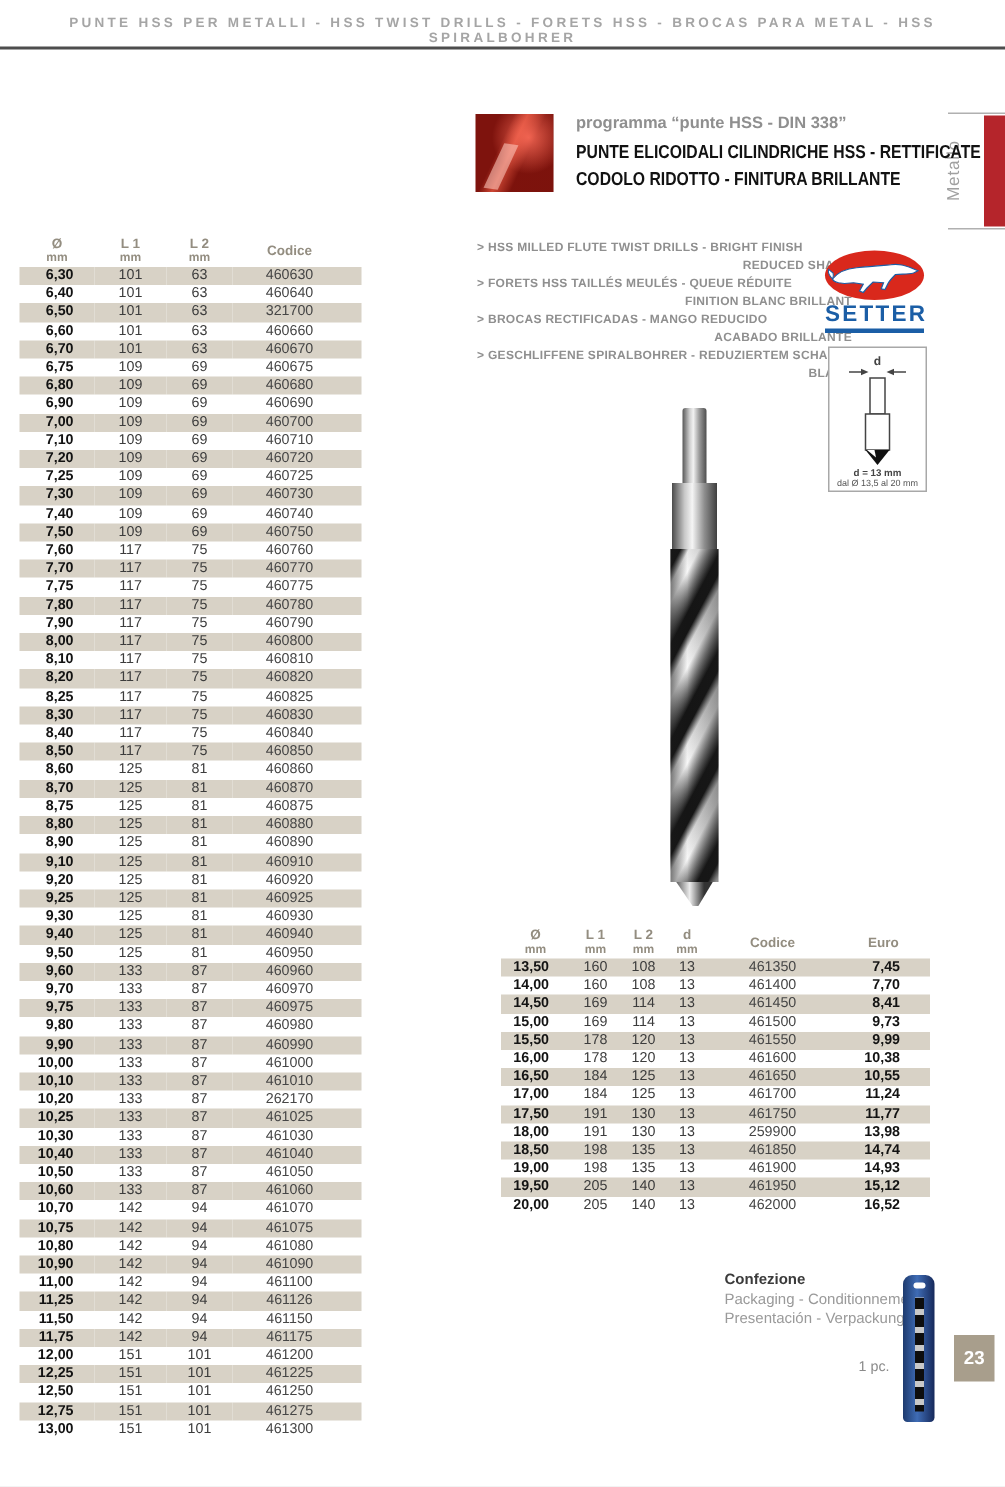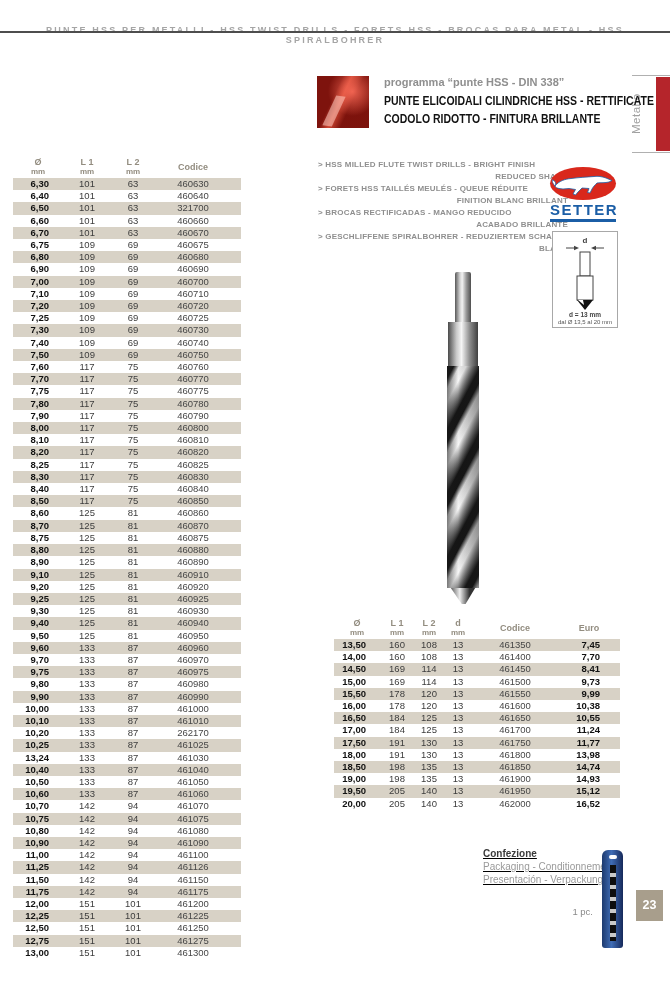--- a/index.html
+++ b/index.html
@@ -3,21 +3,21 @@
 <meta charset="utf-8">
 <style>
   html,body{margin:0;padding:0;background:#e9e9e9;}
   .page{
     position:relative; width:670px; height:991px; margin:0 auto;
     background:#ffffff; overflow:hidden;
     font-family:"Liberation Sans", sans-serif;
   }
   
   .banner{
-    position:absolute; top:25px; left:0; width:670px; text-align:center;
+    position:absolute; top:10px; left:0; width:670px; text-align:center;
     font-size:9px; font-weight:bold; letter-spacing:2.2px; color:#a5a5a5;
   }
   .top-rule{position:absolute; top:31px; left:0; width:670px; height:2px; background:#4d4d4d;}
 
   
   .tab-line-top{position:absolute; left:632px; top:75px; width:38px; height:1px; background:#b0b0b0;}
   .tab-line-bot{position:absolute; left:632px; top:152px; width:38px; height:1px; background:#b0b0b0;}
   .tab-red{position:absolute; left:656px; top:77px; width:14px; height:74px; background:#b5252b;}
   .tab-label{
     position:absolute; left:630px; top:77px; height:74px; width:22px;
@@ -123,21 +123,21 @@
   .rtable col.c1{width:46px;} .rtable col.c2{width:34px;} .rtable col.c3{width:30px;}
   .rtable col.c4{width:28px;} .rtable col.c5{width:86px;} .rtable col.c6{width:62px;}
   .rtable td:nth-child(1){text-align:right; padding-right:14px; font-weight:bold; color:#121212;}
   .rtable td:nth-child(2),.rtable td:nth-child(3),.rtable td:nth-child(4){text-align:center;}
   .rtable td:nth-child(5){text-align:center; color:#464646;}
   .rtable td:nth-child(6){text-align:right; padding-right:20px; font-weight:bold; color:#121212;}
   .rtable th{text-align:center;}
   .ltable th{text-align:center;}
 
   
-  .packaging{position:absolute; left:483px; top:847px; width:160px;text-decoration:underline;}
+  .packaging{position:absolute; left:483px; top:847px; width:160px;}
   .packaging .pk-title{font-size:10px; font-weight:bold; color:#3b3b3b; line-height:13px;}
   .packaging .pk-line{font-size:10px; color:#9a9a9a; line-height:13px;}
   .qty{position:absolute; left:545px; top:906px; width:48px; text-align:right;
        font-size:9.5px; color:#8a8a8a;}
 
   .package{
     position:absolute; left:602px; top:850px; width:21px; height:98px;
     background:linear-gradient(90deg,#1d3a6e,#3f6cb5 45%,#16295a);
     border-radius:6px 6px 3px 3px;
   }
@@ -530,21 +530,21 @@
             <td>87</td>
             <td>262170</td>
           </tr>
           <tr>
             <td>10,25</td>
             <td>133</td>
             <td>87</td>
             <td>461025</td>
           </tr>
           <tr>
-            <td>13,24</td>
+            <td>10,30</td>
             <td>133</td>
             <td>87</td>
             <td>461030</td>
           </tr>
           <tr>
             <td>10,40</td>
             <td>133</td>
             <td>87</td>
             <td>461040</td>
           </tr>
@@ -749,21 +749,21 @@
             <td>130</td>
             <td>13</td>
             <td>461750</td>
             <td>11,77</td>
           </tr>
           <tr>
             <td>18,00</td>
             <td>191</td>
             <td>130</td>
             <td>13</td>
-            <td>461800</td>
+            <td>259900</td>
             <td>13,98</td>
           </tr>
           <tr>
             <td>18,50</td>
             <td>198</td>
             <td>135</td>
             <td>13</td>
             <td>461850</td>
             <td>14,74</td>
           </tr>

